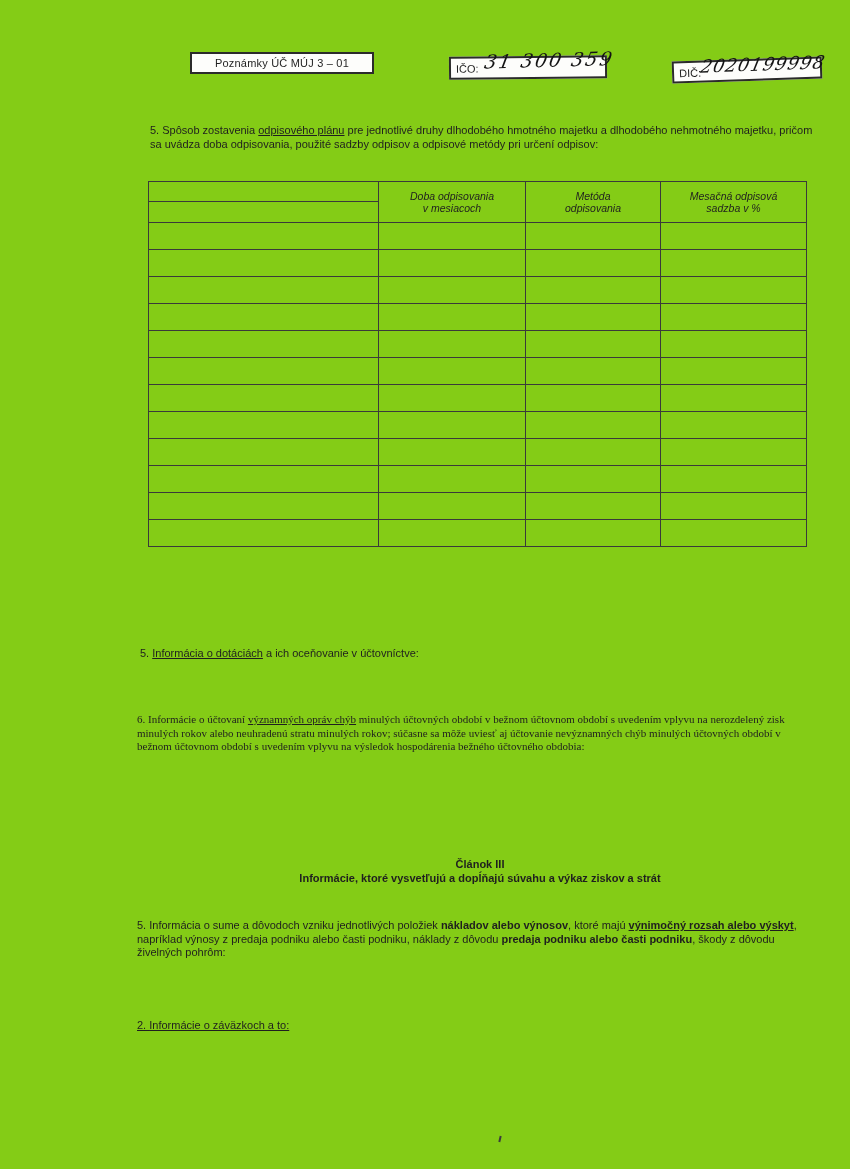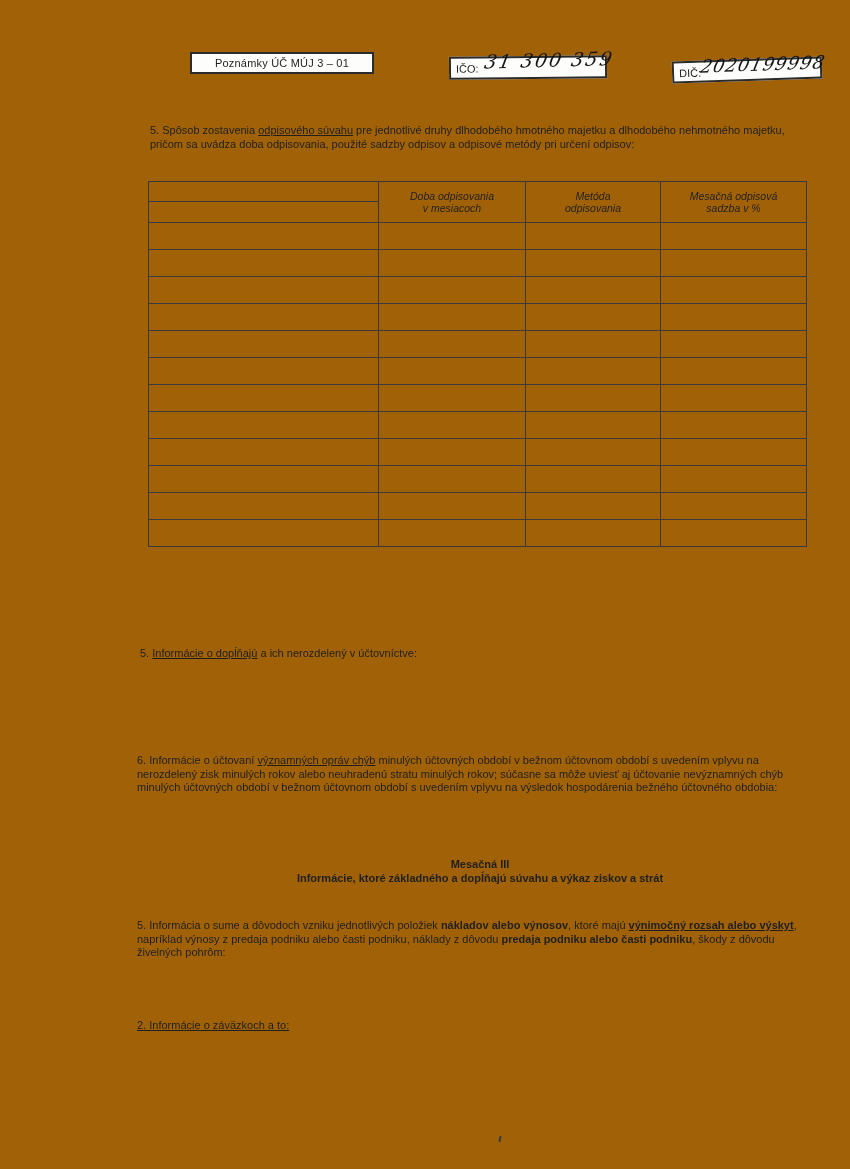--- a/index.html
+++ b/index.html
@@ -1,19 +1,19 @@
 <!DOCTYPE html>
 <html><head>
 <meta charset="utf-8">
 <style>
   * { margin:0; padding:0; box-sizing:border-box; }
   html,body { background:#ffffff; }
   .page {
     position:relative; width:850px; height:1169px; margin:0 auto;
-    background:#a16207; color:#1f1f1f;
+    background:#84cc16; color:#1f1f1f;
     font-family:"Liberation Sans","DejaVu Sans",sans-serif;
     overflow:hidden;
   }
   .box { position:absolute; border:2px solid #2b2b2b; font-size:11px; background:#fdfdfb; }
   .title-box { left:190px; top:52px; width:184px; height:22px; text-align:center; line-height:18px; letter-spacing:.2px; }
   .ico-box { left:449px; top:56px; width:158px; height:23px; transform:rotate(-.6deg); }
   .dic-box { left:672px; top:59px; width:150px; height:22px; transform:rotate(-2deg); }
   .box .label { position:absolute; left:5px; top:4px; font-size:11px; }
   .handwritten {
     position:absolute; font-family:"DejaVu Serif",serif; font-style:italic;
@@ -22,21 +22,21 @@
   .ico-value { left:34px; top:-9px; transform:skewX(-12deg) rotate(-1deg); }
   .dic-value { left:27px; top:-7px; font-size:18px; transform:skewX(-14deg); letter-spacing:1px; }
 
   .para { position:absolute; font-size:11px; line-height:13.6px; }
   .u { text-decoration:underline; }
   .hang { padding-left:14px; text-indent:-14px; }
 
   .s3 { left:150px; top:124px; width:664px; }
   .s4 { left:136px; top:571px; width:680px; }
   .s5 { left:140px; top:647px; width:600px; }
-  .s6 { left:137px; top:754px; width:680px; }
+  .s6 { left:137px; top:713px; width:680px;font-family:Liberation Serif, serif; }
 
   .dep-table { position:absolute; left:148px; top:181px; width:658px; border-collapse:collapse; table-layout:fixed; }
   .dep-table th, .dep-table td { border:1px solid #3a3a3a; padding:0; }
   .dep-table th {
     height:41px; font-size:10.5px; font-style:italic; font-weight:normal;
     text-align:center; vertical-align:middle; white-space:pre-line; line-height:12.5px; position:relative;margin-top:10px;
   }
   .dep-table td { height:27px; }
   .c1 { width:230px; } .c2 { width:147px; } .c3 { width:135px; } .c4 { width:146px; }
   .th-split::after { content:""; position:absolute; left:-1px; right:-1px; top:19px; border-top:1px solid #3a3a3a; }
@@ -59,21 +59,21 @@
   <div class="box ico-box">
     <span class="label">IČO:</span>
     <span class="handwritten ico-value">31 300 359</span>
   </div>
 
   <div class="box dic-box">
     <span class="label">DIČ:</span>
     <span class="handwritten dic-value">2020199998</span>
   </div>
 
-  <p class="para s3"><span>5. Spôsob zostavenia </span><span class="u">odpisového súvahu</span><span> pre jednotlivé druhy dlhodobého hmotného majetku a dlhodobého nehmotného majetku, pričom sa uvádza doba odpisovania, použité sadzby odpisov a odpisové metódy pri určení odpisov:</span></p>
+  <p class="para s3"><span>5. Spôsob zostavenia </span><span class="u">odpisového plánu</span><span> pre jednotlivé druhy dlhodobého hmotného majetku a dlhodobého nehmotného majetku, pričom sa uvádza doba odpisovania, použité sadzby odpisov a odpisové metódy pri určení odpisov:</span></p>
 
   <table class="dep-table">
     <thead>
       <tr>
         <th class="c1 th-split"></th>
         <th class="c2">Doba odpisovania
 v mesiacoch</th>
         <th class="c3">Metóda
 odpisovania</th>
         <th class="c4">Mesačná odpisová
@@ -150,27 +150,27 @@
         <tr class="empty-row">
         <td class="c1"></td>
         <td class="c2"></td>
         <td class="c3"></td>
         <td class="c4"></td>
       </tr>
       </tbody>
   </table>
 
 
-  <p class="para s5"><span>5. </span><span class="u">Informácie o dopĺňajú</span><span> a ich nerozdelený v účtovníctve:</span></p>
+  <p class="para s5"><span>5. </span><span class="u">Informácia o dotáciách</span><span> a ich oceňovanie v účtovníctve:</span></p>
 
   <p class="para s6"><span>6. Informácie o účtovaní </span><span class="u">významných opráv chýb</span><span> minulých účtovných období v bežnom účtovnom období s uvedením vplyvu na nerozdelený zisk minulých rokov alebo neuhradenú stratu minulých rokov; súčasne sa môže uviesť aj účtovanie nevýznamných chýb minulých účtovných období v bežnom účtovnom období s uvedením vplyvu na výsledok hospodárenia bežného účtovného obdobia:</span></p>
 
   <div class="para art3-head">
-    <div>Mesačná III</div>
-    <div>Informácie, ktoré základného a dopĺňajú súvahu a výkaz ziskov a strát</div>
+    <div>Článok III</div>
+    <div>Informácie, ktoré vysvetľujú a dopĺňajú súvahu a výkaz ziskov a strát</div>
   </div>
 
   <p class="para a1"><span>5. Informácia o sume a dôvodoch vzniku jednotlivých položiek </span><b>nákladov alebo výnosov</b><span>, ktoré majú </span><b class="u">výnimočný rozsah alebo výskyt</b><span>, napríklad výnosy z predaja podniku alebo časti podniku, náklady z dôvodu </span><b>predaja podniku alebo časti podniku</b><span>, škody z dôvodu živelných pohrôm:</span></p>
 
   <p class="para a2"><span>2. </span><span class="u">Informácie o záväzkoch</span><span> a to:</span></p>
 
   <span class="artifact"></span>
 
 </div>
 

